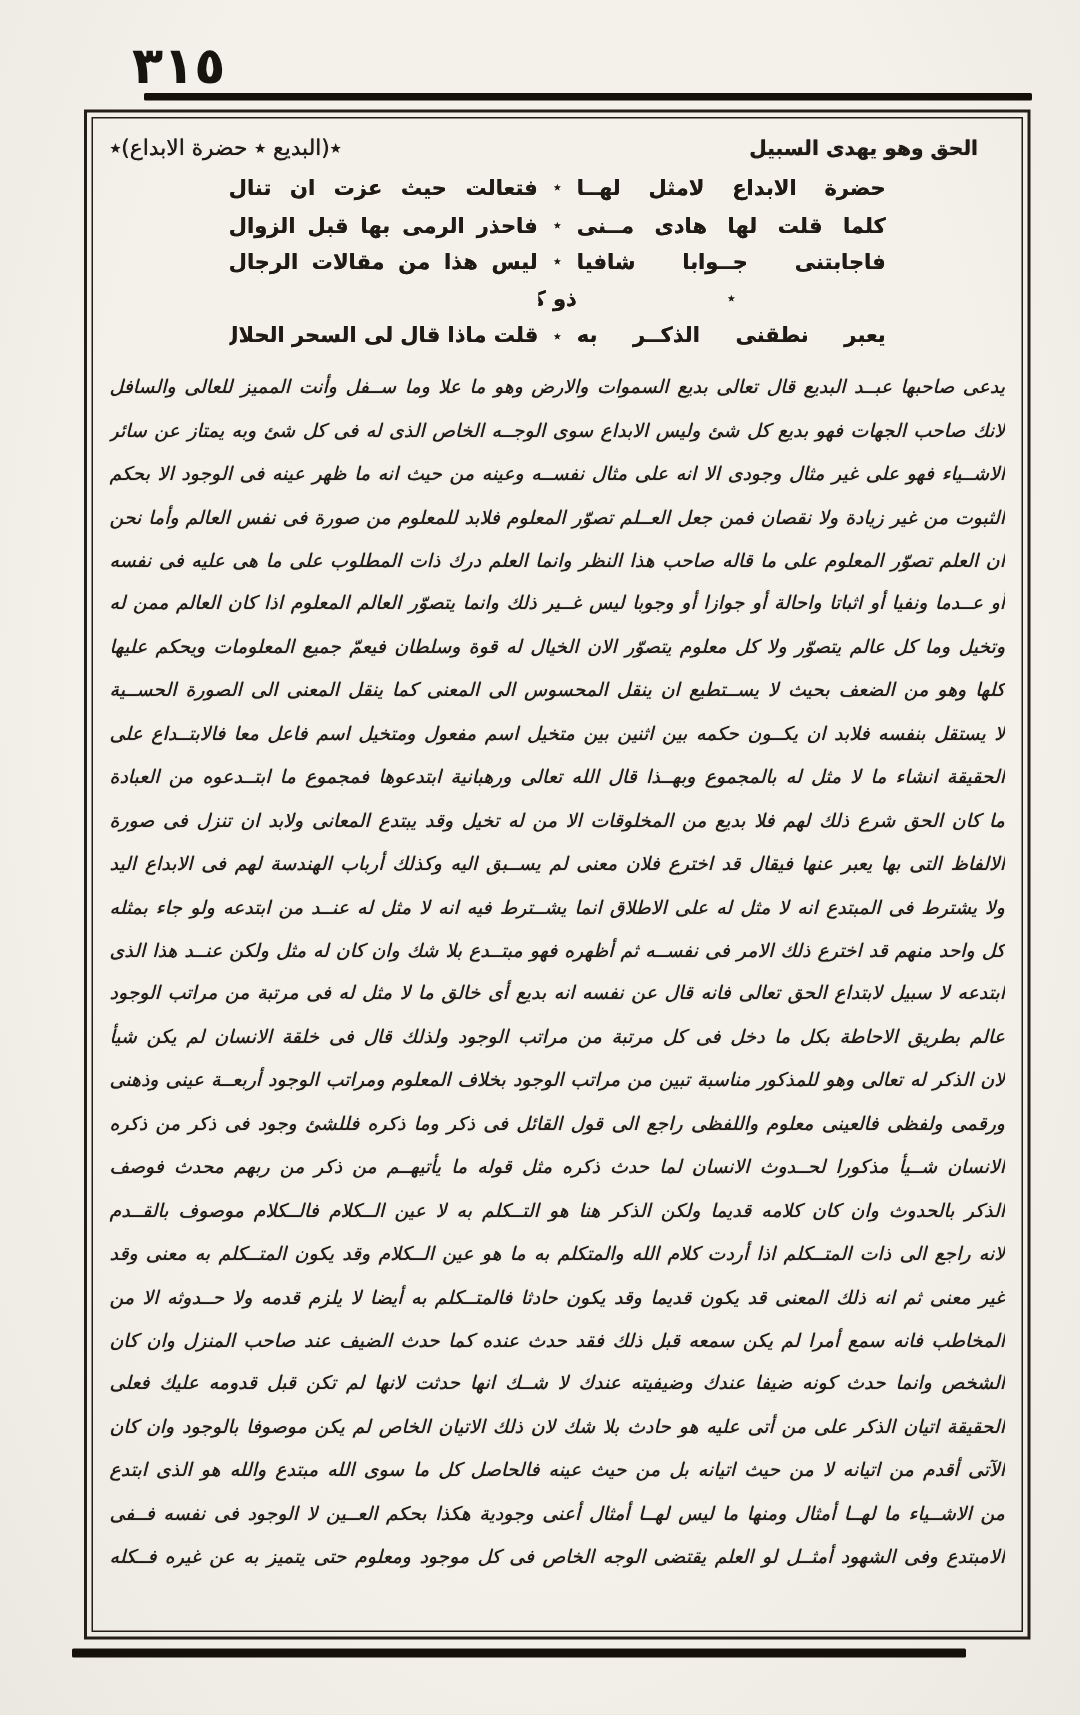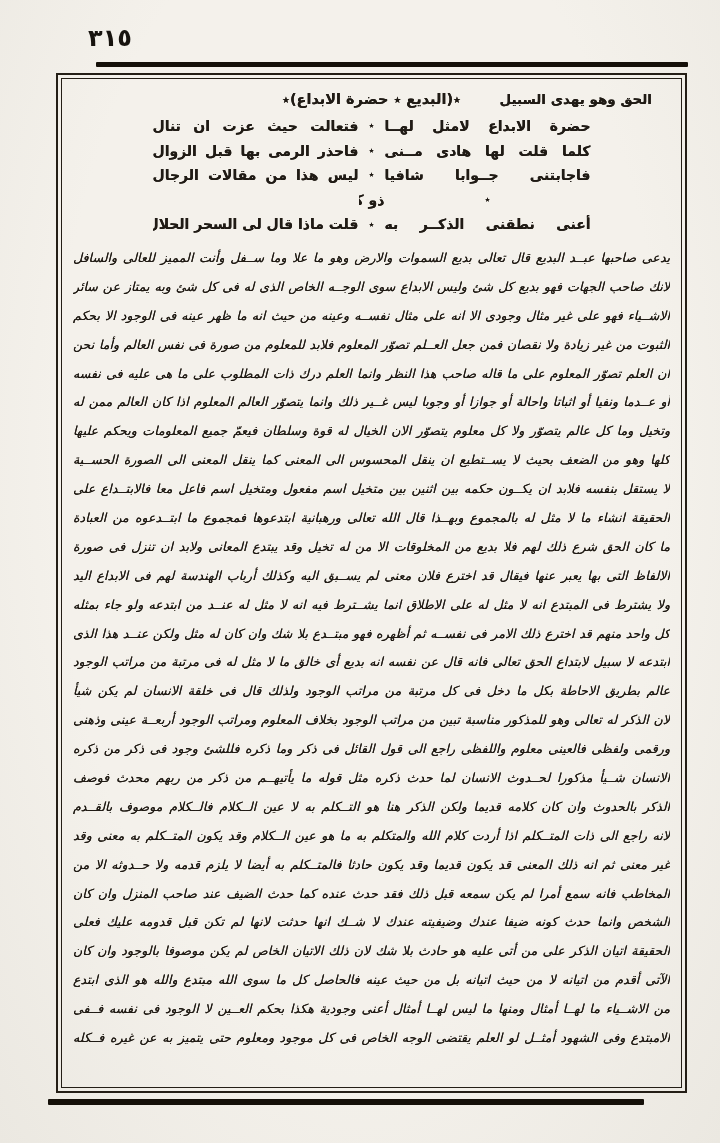--- a/index.html
+++ b/index.html
@@ -9,21 +9,21 @@
     font-family:"DejaVu Sans","Liberation Sans",sans-serif;
   }
   .page{
     position:relative;width:720px;height:1143px;
     background:
       radial-gradient(ellipse at 50% 40%, #f4f1eb 60%, #ebe8e1 100%);
     color:#201b15;
   }
   .pageno{
     position:absolute;left:88px;top:24px;
-    font-size:24px;font-weight:bold;color:#17130e;
+    font-size:34px;font-weight:bold;color:#17130e;
     letter-spacing:2px;
   }
   .rule-top{
     position:absolute;left:96px;top:62px;width:592px;height:5px;
     background:#151009;border-radius:1px;
   }
   .rule-bottom{
     position:absolute;left:48px;top:1099px;width:596px;height:6px;
     background:#151009;border-radius:1px;
   }
@@ -41,21 +41,21 @@
   }
   .header-row{
     position:relative;height:28px;line-height:28px;
   }
   .running-header{
     position:absolute;right:18px;top:0;
     font-size:13.5px;font-weight:bold;
     text-shadow:0 0 .5px #201b15;
   }
   .section-title{
-    text-align:center;font-size:14.5px;font-weight:bold;
+    text-align:left;font-size:14.5px;font-weight:normal;
     text-shadow:0 0 .5px #201b15;
   }
   .poetry{margin-top:1px;}
   .verse{
     display:grid;
     grid-template-columns:206px 26px 206px;
     justify-content:center;
     height:24.6px;line-height:24.6px;
     font-size:14px;font-weight:bold;
     text-shadow:0 0 .4px #201b15;
@@ -107,21 +107,21 @@
           <div class="verse">
           <span class="hemi">فاجابتنى جــوابا شافيا</span>
           <span class="verse-star">٭</span>
           <span class="hemi">ليس هذا من مقالات الرجال</span>
         </div>
           <div class="verse">
           <span class="verse-star">٭</span>
           <span class="hemi">ذو كمال جمال وجلال</span>
         </div>
           <div class="verse">
-          <span class="hemi">أعنى نطقنى الذكــر به</span>
+          <span class="hemi">يعبر نطقنى الذكــر به</span>
           <span class="verse-star">٭</span>
           <span class="hemi">قلت ماذا قال لى السحر الحلال</span>
         </div>
         </div>
 
       <div class="prose">
           <div class="pline">يدعى صاحبها عبــد البديع قال تعالى بديع السموات والارض وهو ما علا وما ســفل وأنت المميز للعالى والسافل</div>
           <div class="pline">لانك صاحب الجهات فهو بديع كل شئ وليس الابداع سوى الوجــه الخاص الذى له فى كل شئ وبه يمتاز عن سائر</div>
           <div class="pline">الاشــياء فهو على غير مثال وجودى الا انه على مثال نفســه وعينه من حيث انه ما ظهر عينه فى الوجود الا بحكم عينه فى</div>
           <div class="pline">الثبوت من غير زيادة ولا نقصان فمن جعل العــلم تصوّر المعلوم فلابد للمعلوم من صورة فى نفس العالم وأما نحن فلا نقول</div>

